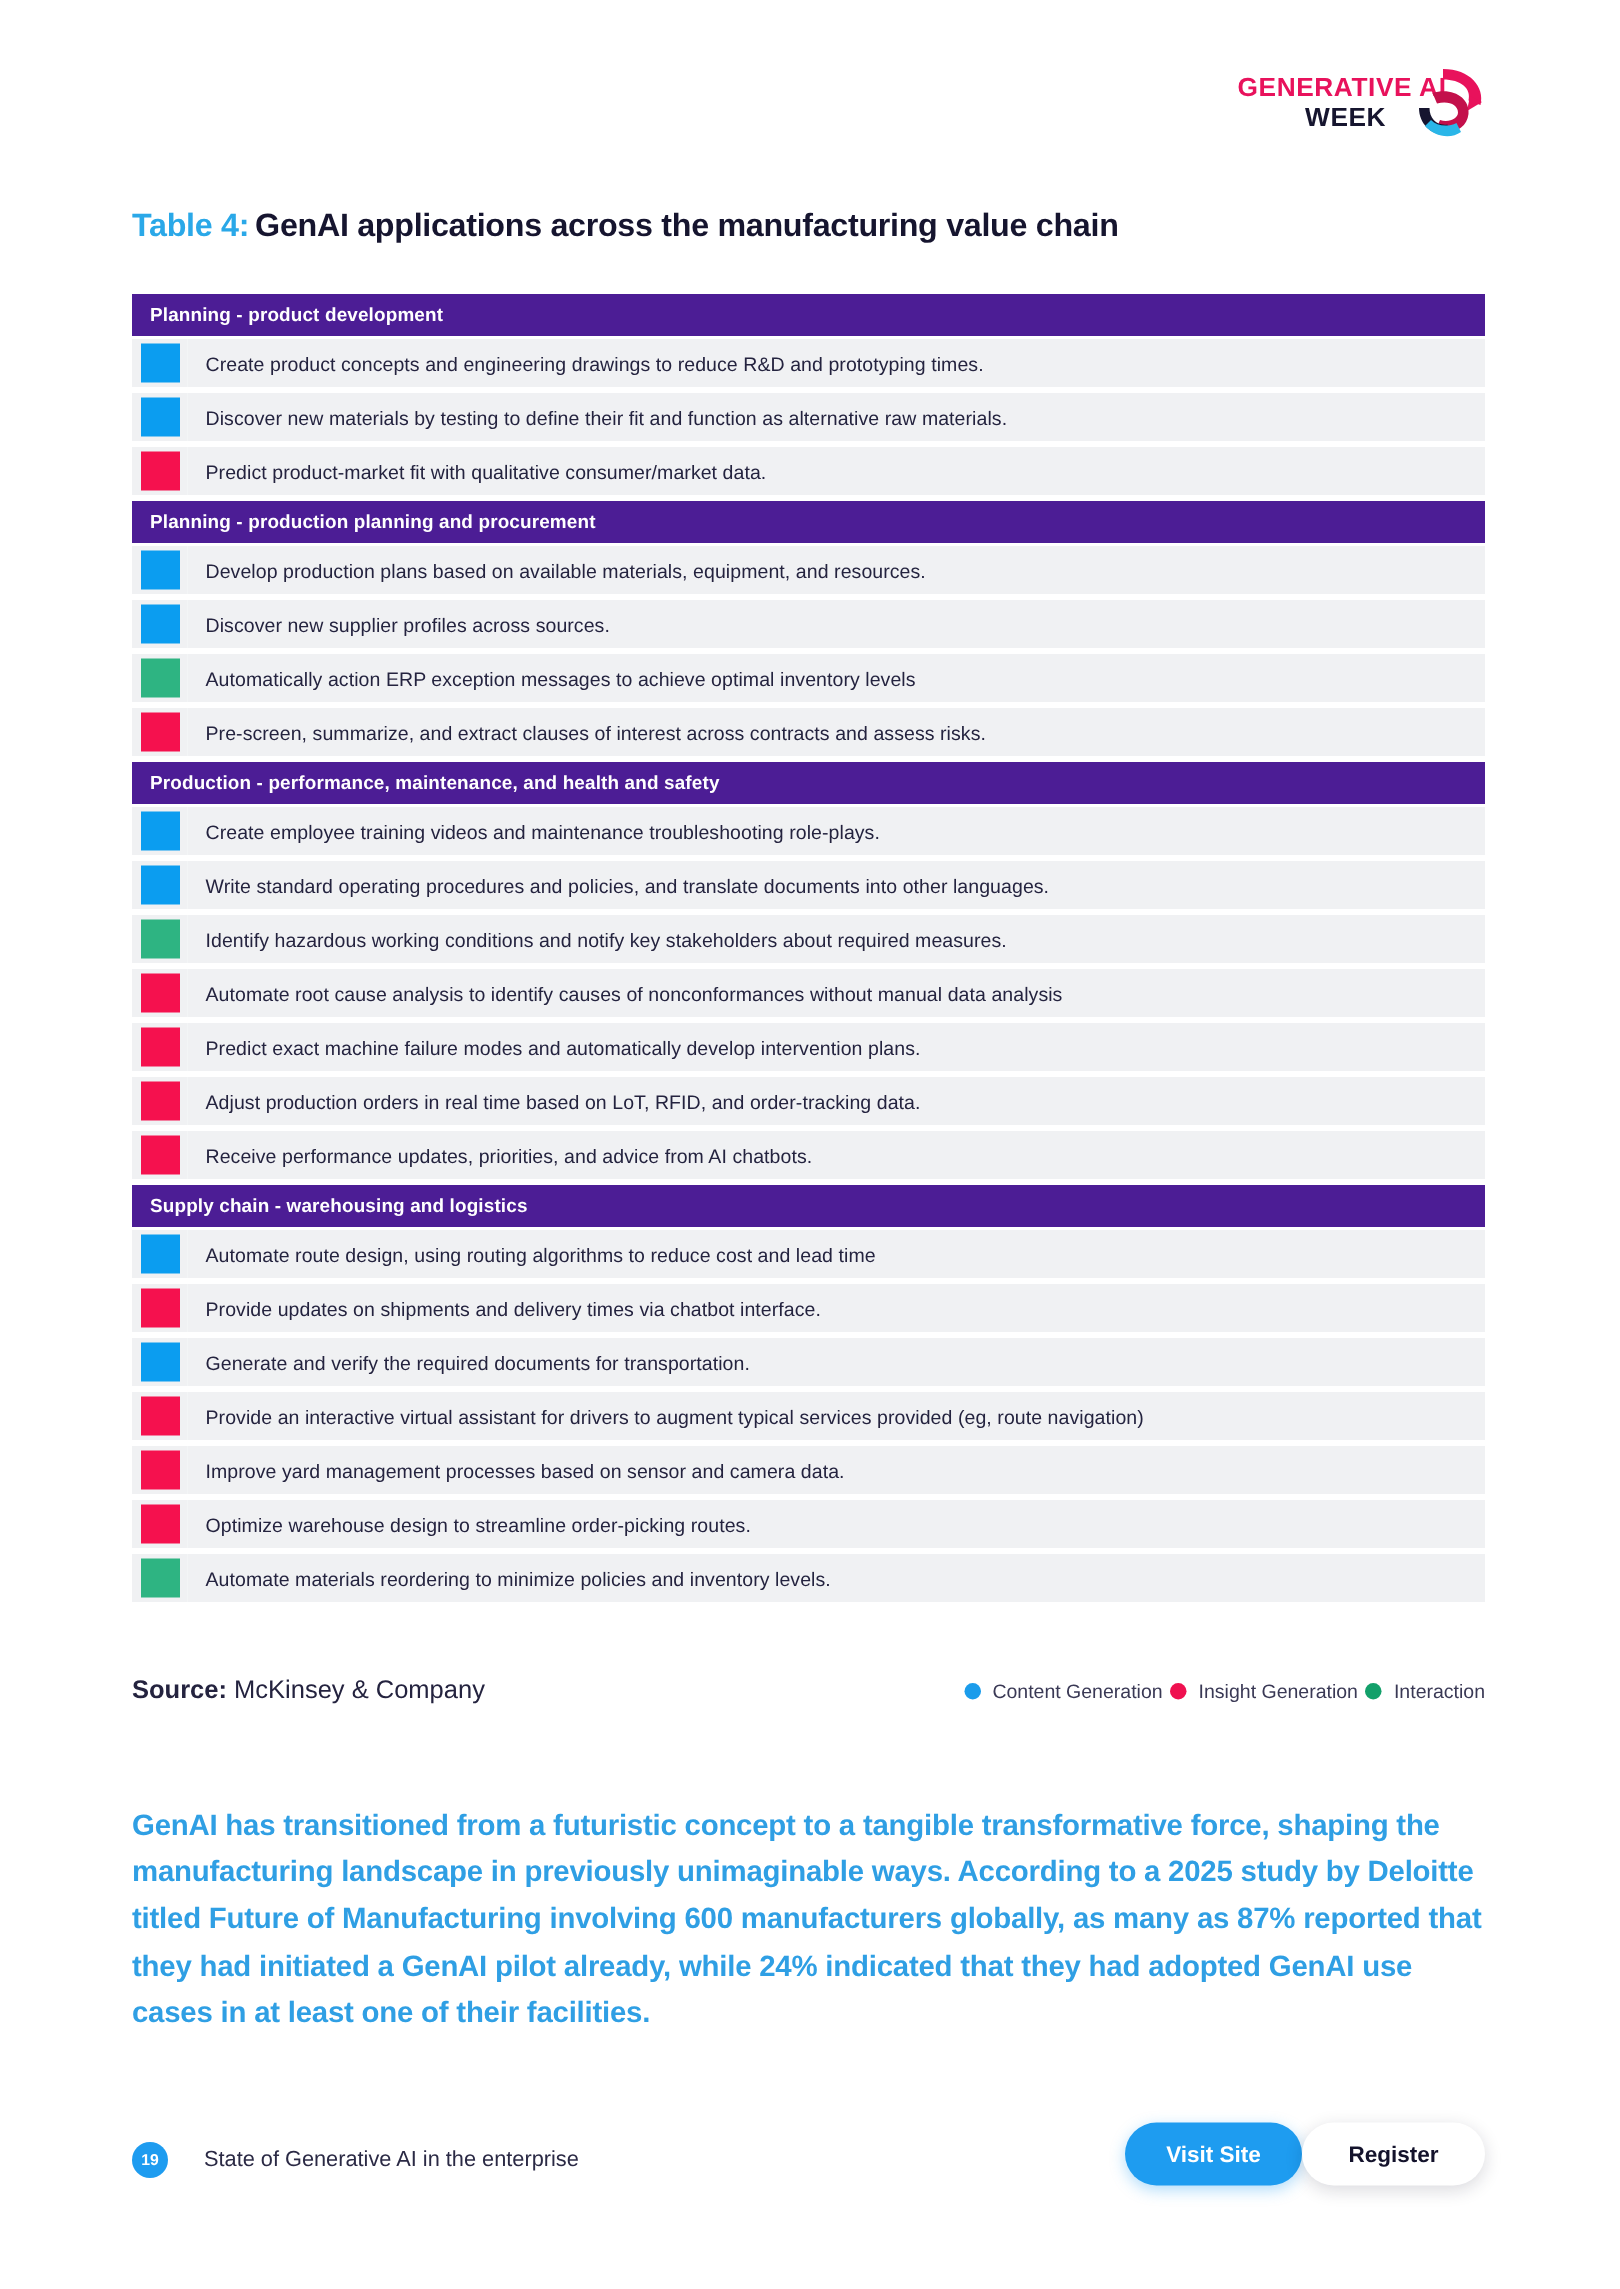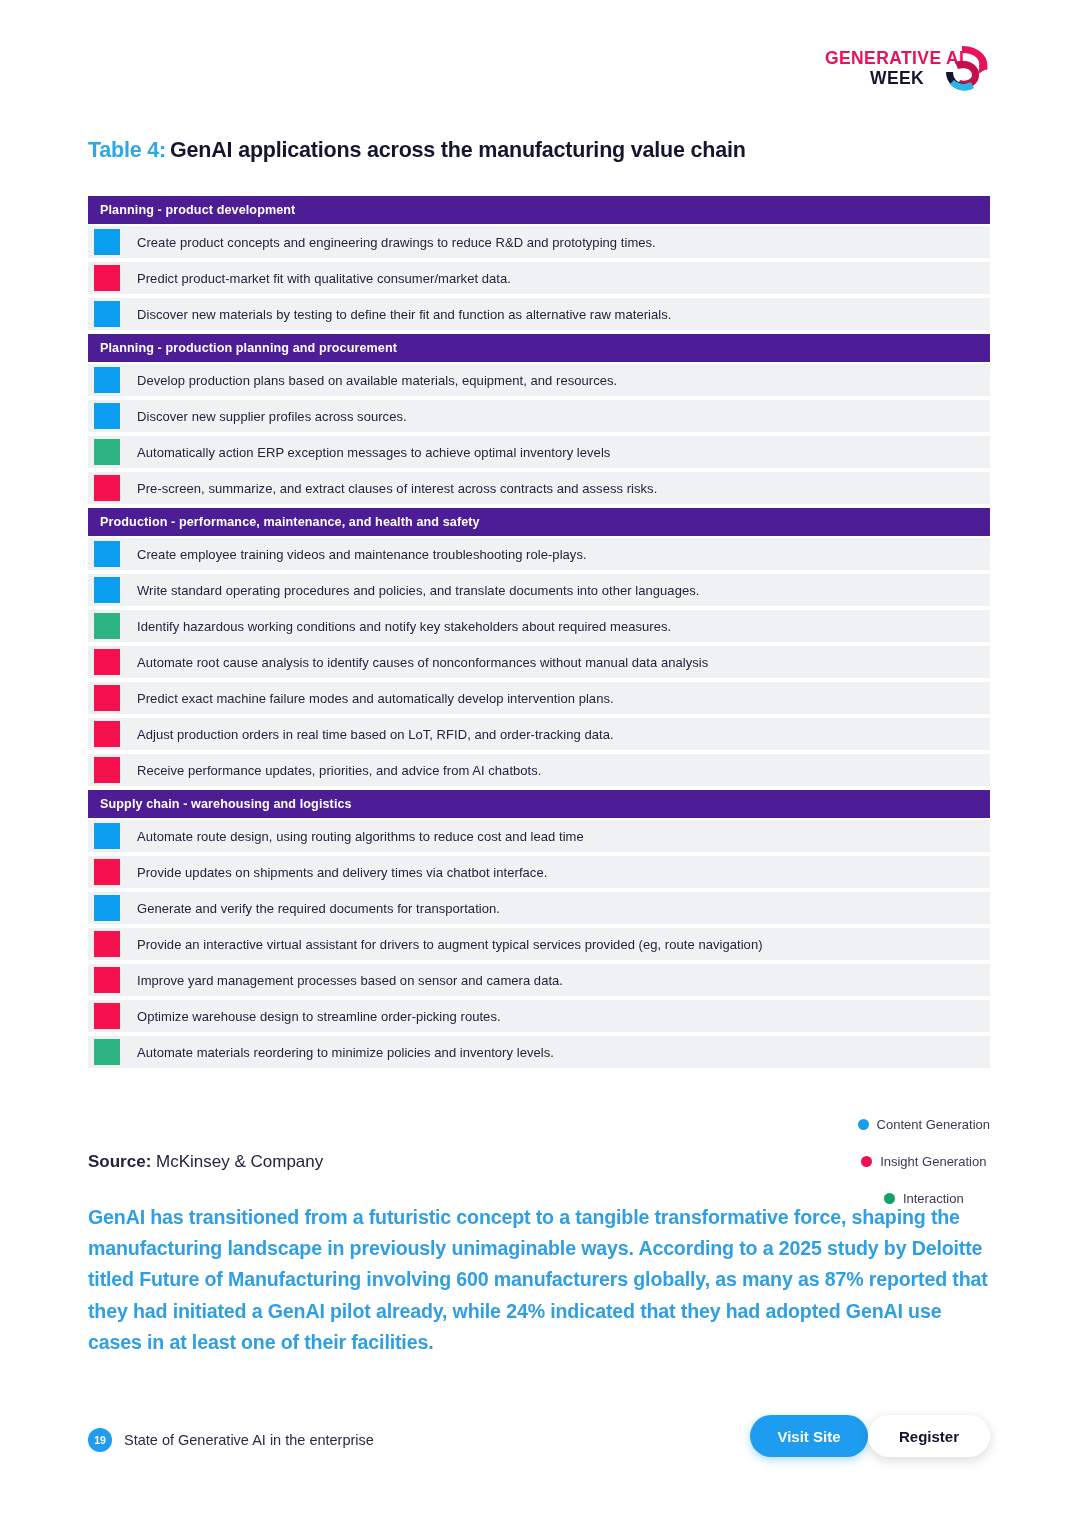--- a/index.html
+++ b/index.html
@@ -86,21 +86,21 @@
     width:902px;
     display:flex;
     align-items:center;
     justify-content:space-between;
   }
   .source{
     font-size:17px;
     color:#24233f;
   }
   .source b{font-weight:700;}
-  .legend{display:flex; align-items:center; gap:22px;flex-direction:column;}
+  .legend{display:flex; align-items:center; gap:5px;}
   .legend-item{display:flex; align-items:center; gap:8px; font-size:13px; color:#3a3955;}
   .dot{width:11px;height:11px;border-radius:50%;display:inline-block;}
   .dot-blue{background:#1b9ceb;}
   .dot-red{background:#ef1150;}
   .dot-green{background:#13a06a;}
 
   
   .para{
     position:absolute; left:88px; top:1202px;
     width:902px;
@@ -111,21 +111,21 @@
     letter-spacing:-0.15px;
   }
 
   
   .footer{
     position:absolute; left:88px; top:1415px;
     width:902px; height:56px;
   }
   .foot-left{
     position:absolute; left:0; top:13px;
-    display:flex; align-items:center; gap:12px;
+    display:flex; align-items:center; gap:24px;
   }
   .pg-badge{
     width:24px;height:24px;border-radius:50%;
     background:#1e9cf0;color:#ffffff;
     font-size:10.5px;font-weight:600;
     display:flex;align-items:center;justify-content:center;
   }
   .foot-text{font-size:14.5px;color:#2b2a45;}
   .foot-btns{
     position:absolute; right:0; top:0;
@@ -177,29 +177,29 @@
     <div class="sec-header">Planning - product development</div>
     <div class="rows">
       <div class="row">
         <div class="swatch-cell">
           <div class="swatch sw-blue"></div>
         </div>
         <div class="text-cell">Create product concepts and engineering drawings to reduce R&amp;D and prototyping times.</div>
       </div>
       <div class="row">
         <div class="swatch-cell">
+          <div class="swatch sw-blue"></div>
+        </div>
+        <div class="text-cell">Discover new materials by testing to define their fit and function as alternative raw materials.</div>
+      </div>
+      <div class="row">
+        <div class="swatch-cell">
           <div class="swatch sw-red"></div>
         </div>
         <div class="text-cell">Predict product-market fit with qualitative consumer/market data.</div>
-      </div>
-      <div class="row">
-        <div class="swatch-cell">
-          <div class="swatch sw-blue"></div>
-        </div>
-        <div class="text-cell">Discover new materials by testing to define their fit and function as alternative raw materials.</div>
       </div>
     </div>
     <div class="sec-header">Planning - production planning and procurement</div>
     <div class="rows">
       <div class="row">
         <div class="swatch-cell">
           <div class="swatch sw-blue"></div>
         </div>
         <div class="text-cell">Develop production plans based on available materials, equipment, and resources.</div>
       </div>

